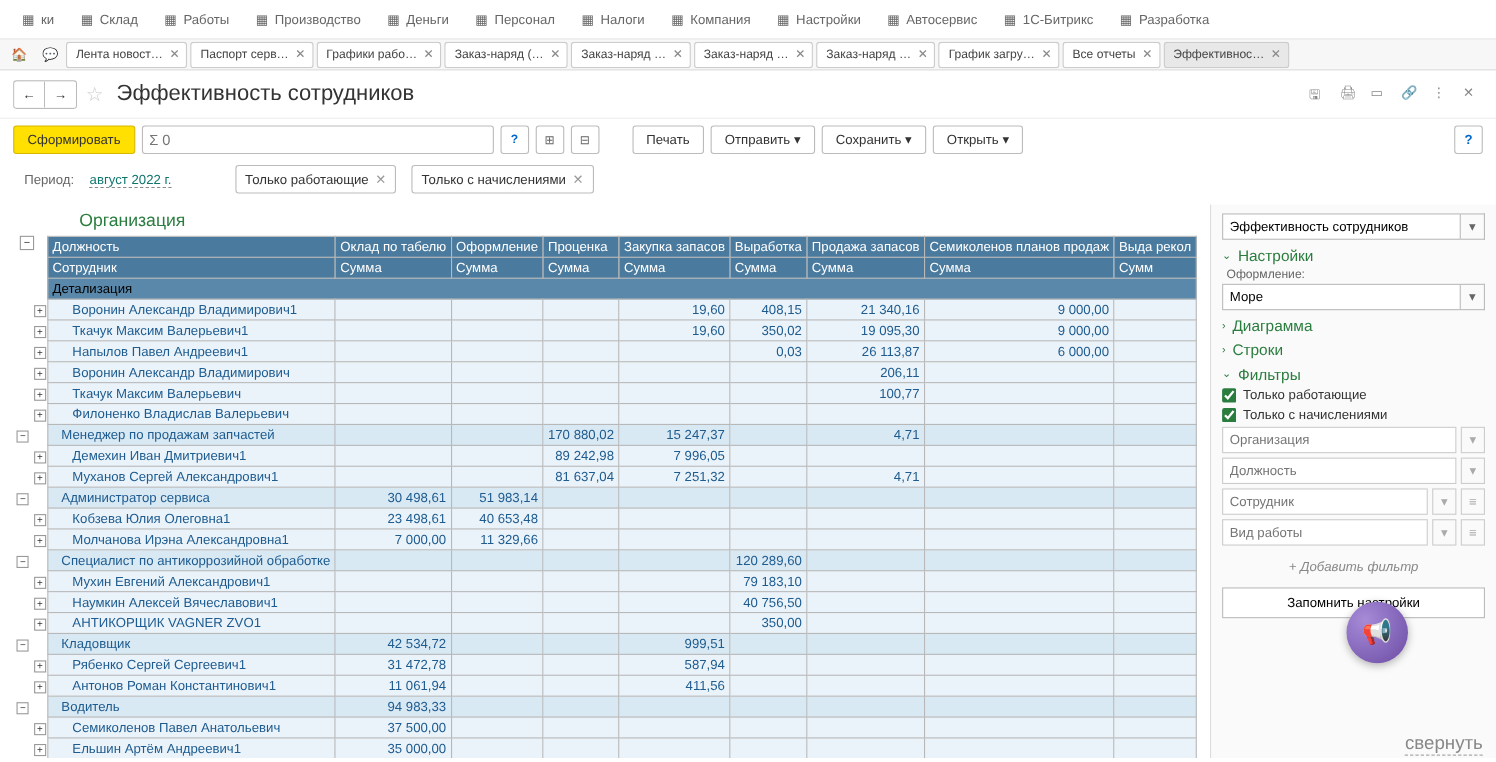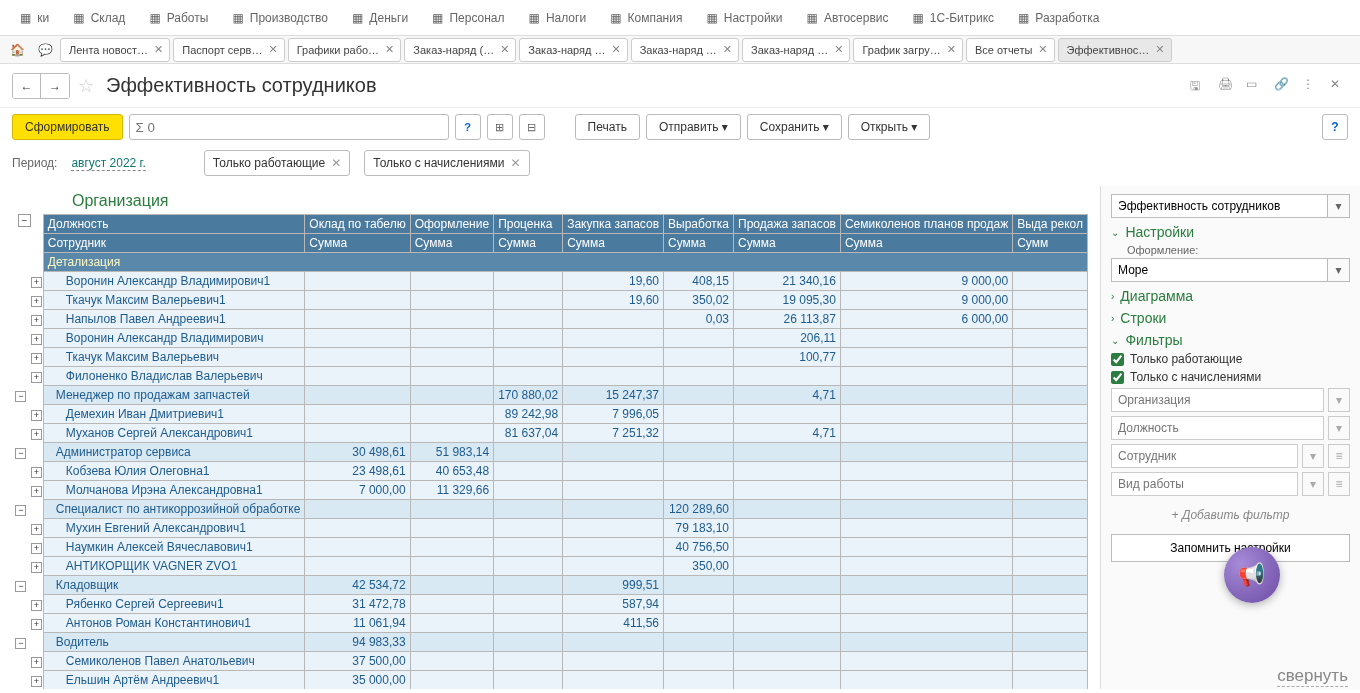--- a/index.html
+++ b/index.html
@@ -29,52 +29,52 @@
 
 .actionbar { display: flex; align-items: center; gap: 6px; padding: 6px 12px; }
 .btn { height: 26px; padding: 0 12px; background: #fff; border: 1px solid #bbb; border-radius: 3px; cursor: pointer; font-size: 12px; color: #333; display: inline-flex; align-items: center; }
 .btn.primary { background: #ffe000; border-color: #d4b800; font-weight: 500; }
 .input-sum { width: 320px; height: 26px; border: 1px solid #bbb; border-radius: 3px; padding: 0 6px; color: #aaa; }
 .iconbtn { width: 26px; height: 26px; border: 1px solid #bbb; border-radius: 3px; background: #fff; display: inline-flex; align-items: center; justify-content: center; cursor: pointer; font-size: 11px; color: #666; }
 .help-btn { width: 26px; height: 26px; border: 1px solid #bbb; border-radius: 3px; background: #fff; display: inline-flex; align-items: center; justify-content: center; cursor: pointer; color: #06c; font-weight: bold; }
 
 
 .filterbar { display: flex; align-items: center; gap: 14px; padding: 4px 12px 10px; }
-.filterbar .lbl { color: #666; }
+.filterbar .lbl { color: #666; margin-left: 10px; }
 .period-link { color: #0f766e; border-bottom: 1px dashed #888; cursor: pointer; }
 .chip { border: 1px solid #bbb; border-radius: 3px; height: 26px; padding: 0 8px; display: inline-flex; align-items: center; cursor: pointer; font-size: 12px; }
 .chip .x { margin-left: 6px; color: #999; }
 
 
 .main { display: flex; height: calc(693px - 36px - 28px - 44px - 38px - 44px); }
 .report { flex: 1; overflow: auto; }
 .sidepanel { width: 260px; border-left: 1px solid #ddd; background: #fafafa; padding: 8px 10px; overflow: auto; }
 
 
 .report-wrap { padding: 0 12px; position: relative; }
 .org-title { color: #2a7d3e; font-weight: 500; font-size: 16px; padding: 6px 0 4px 60px; }
 .tree-toggle { position: absolute; left: 18px; top: 28px; width: 13px; height: 13px; border: 1px solid #999; background: #fff; font-size: 10px; line-height: 11px; text-align: center; cursor: pointer; }
 table.grid { border-collapse: collapse; width: 100%; font-size: 12px; }
 table.grid th, table.grid td { border: 1px solid #b8b8b8; padding: 2px 4px; white-space: nowrap; }
 table.grid th { background: #4a7a9e; color: #fff; text-align: left; font-weight: 400; }
 table.grid tr.subhead td { background: #4a7a9e; color: #fff; }
-table.grid tr.section td { background: #5a88aa; color: #fef9c3; }
+table.grid tr.section td { background: #5a88aa; color: #000000; }
 table.grid tr.grouprow td { background: #d8e9f4; color: #1e5b8f; font-weight: 500; }
 table.grid tr.datarow td { background: #eaf3fa; color: #1e5b8f; }
 table.grid td.num { text-align: right; }
 .tcol-tree { width: 26px; border: none !important; background: #fff !important; text-align: center; padding: 0 !important; }
 .tcol-tree2 { width: 16px; border: none !important; background: #fff !important; text-align: center; padding: 0 !important; }
 .toggle { display: inline-block; width: 11px; height: 11px; border: 1px solid #999; background: #fff; font-size: 9px; line-height: 9px; text-align: center; color: #333; cursor: pointer; }
 .indent1 { padding-left: 12px !important; }
 .indent2 { padding-left: 22px !important; }
 
 
 .side-h { color: #2a7d3e; font-weight: 500; font-size: 14px; margin: 6px 0 4px; display: flex; align-items: center; gap: 6px; cursor: pointer; }
 .side-h .chev { font-size: 10px; }
-.side-label { font-size: 11px; color: #666; margin: 4px 16px 2px; }
+.side-label { font-size: 11px; color: #666; margin: 4px 4px 2px; }
 .side-select { display: flex; }
 .side-select input { flex: 1; height: 24px; border: 1px solid #bbb; padding: 0 6px; font-size: 12px; }
 .side-select .dd { width: 22px; height: 24px; border: 1px solid #bbb; border-left: none; display: flex; align-items: center; justify-content: center; cursor: pointer; color: #666; }
 .side-check { display: flex; align-items: center; gap: 6px; margin: 4px 0; font-size: 12px; }
 .side-check input { accent-color: #2a7d3e; }
 .side-filter-row { display: flex; gap: 4px; margin: 4px 0; }
 .side-filter-row input { flex: 1; height: 24px; border: 1px solid #ccc; padding: 0 6px; font-size: 12px; color: #aaa; background: #fff; }
 .side-filter-row .dd { width: 22px; height: 24px; border: 1px solid #ccc; display: flex; align-items: center; justify-content: center; cursor: pointer; color: #aaa; }
 .side-addfilter { text-align: center; color: #888; font-size: 12px; margin: 12px 0; cursor: pointer; font-style: italic; }
 .side-savebtn { width: 100%; height: 28px; border: 1px solid #bbb; background: #fff; cursor: pointer; font-size: 12px; }

